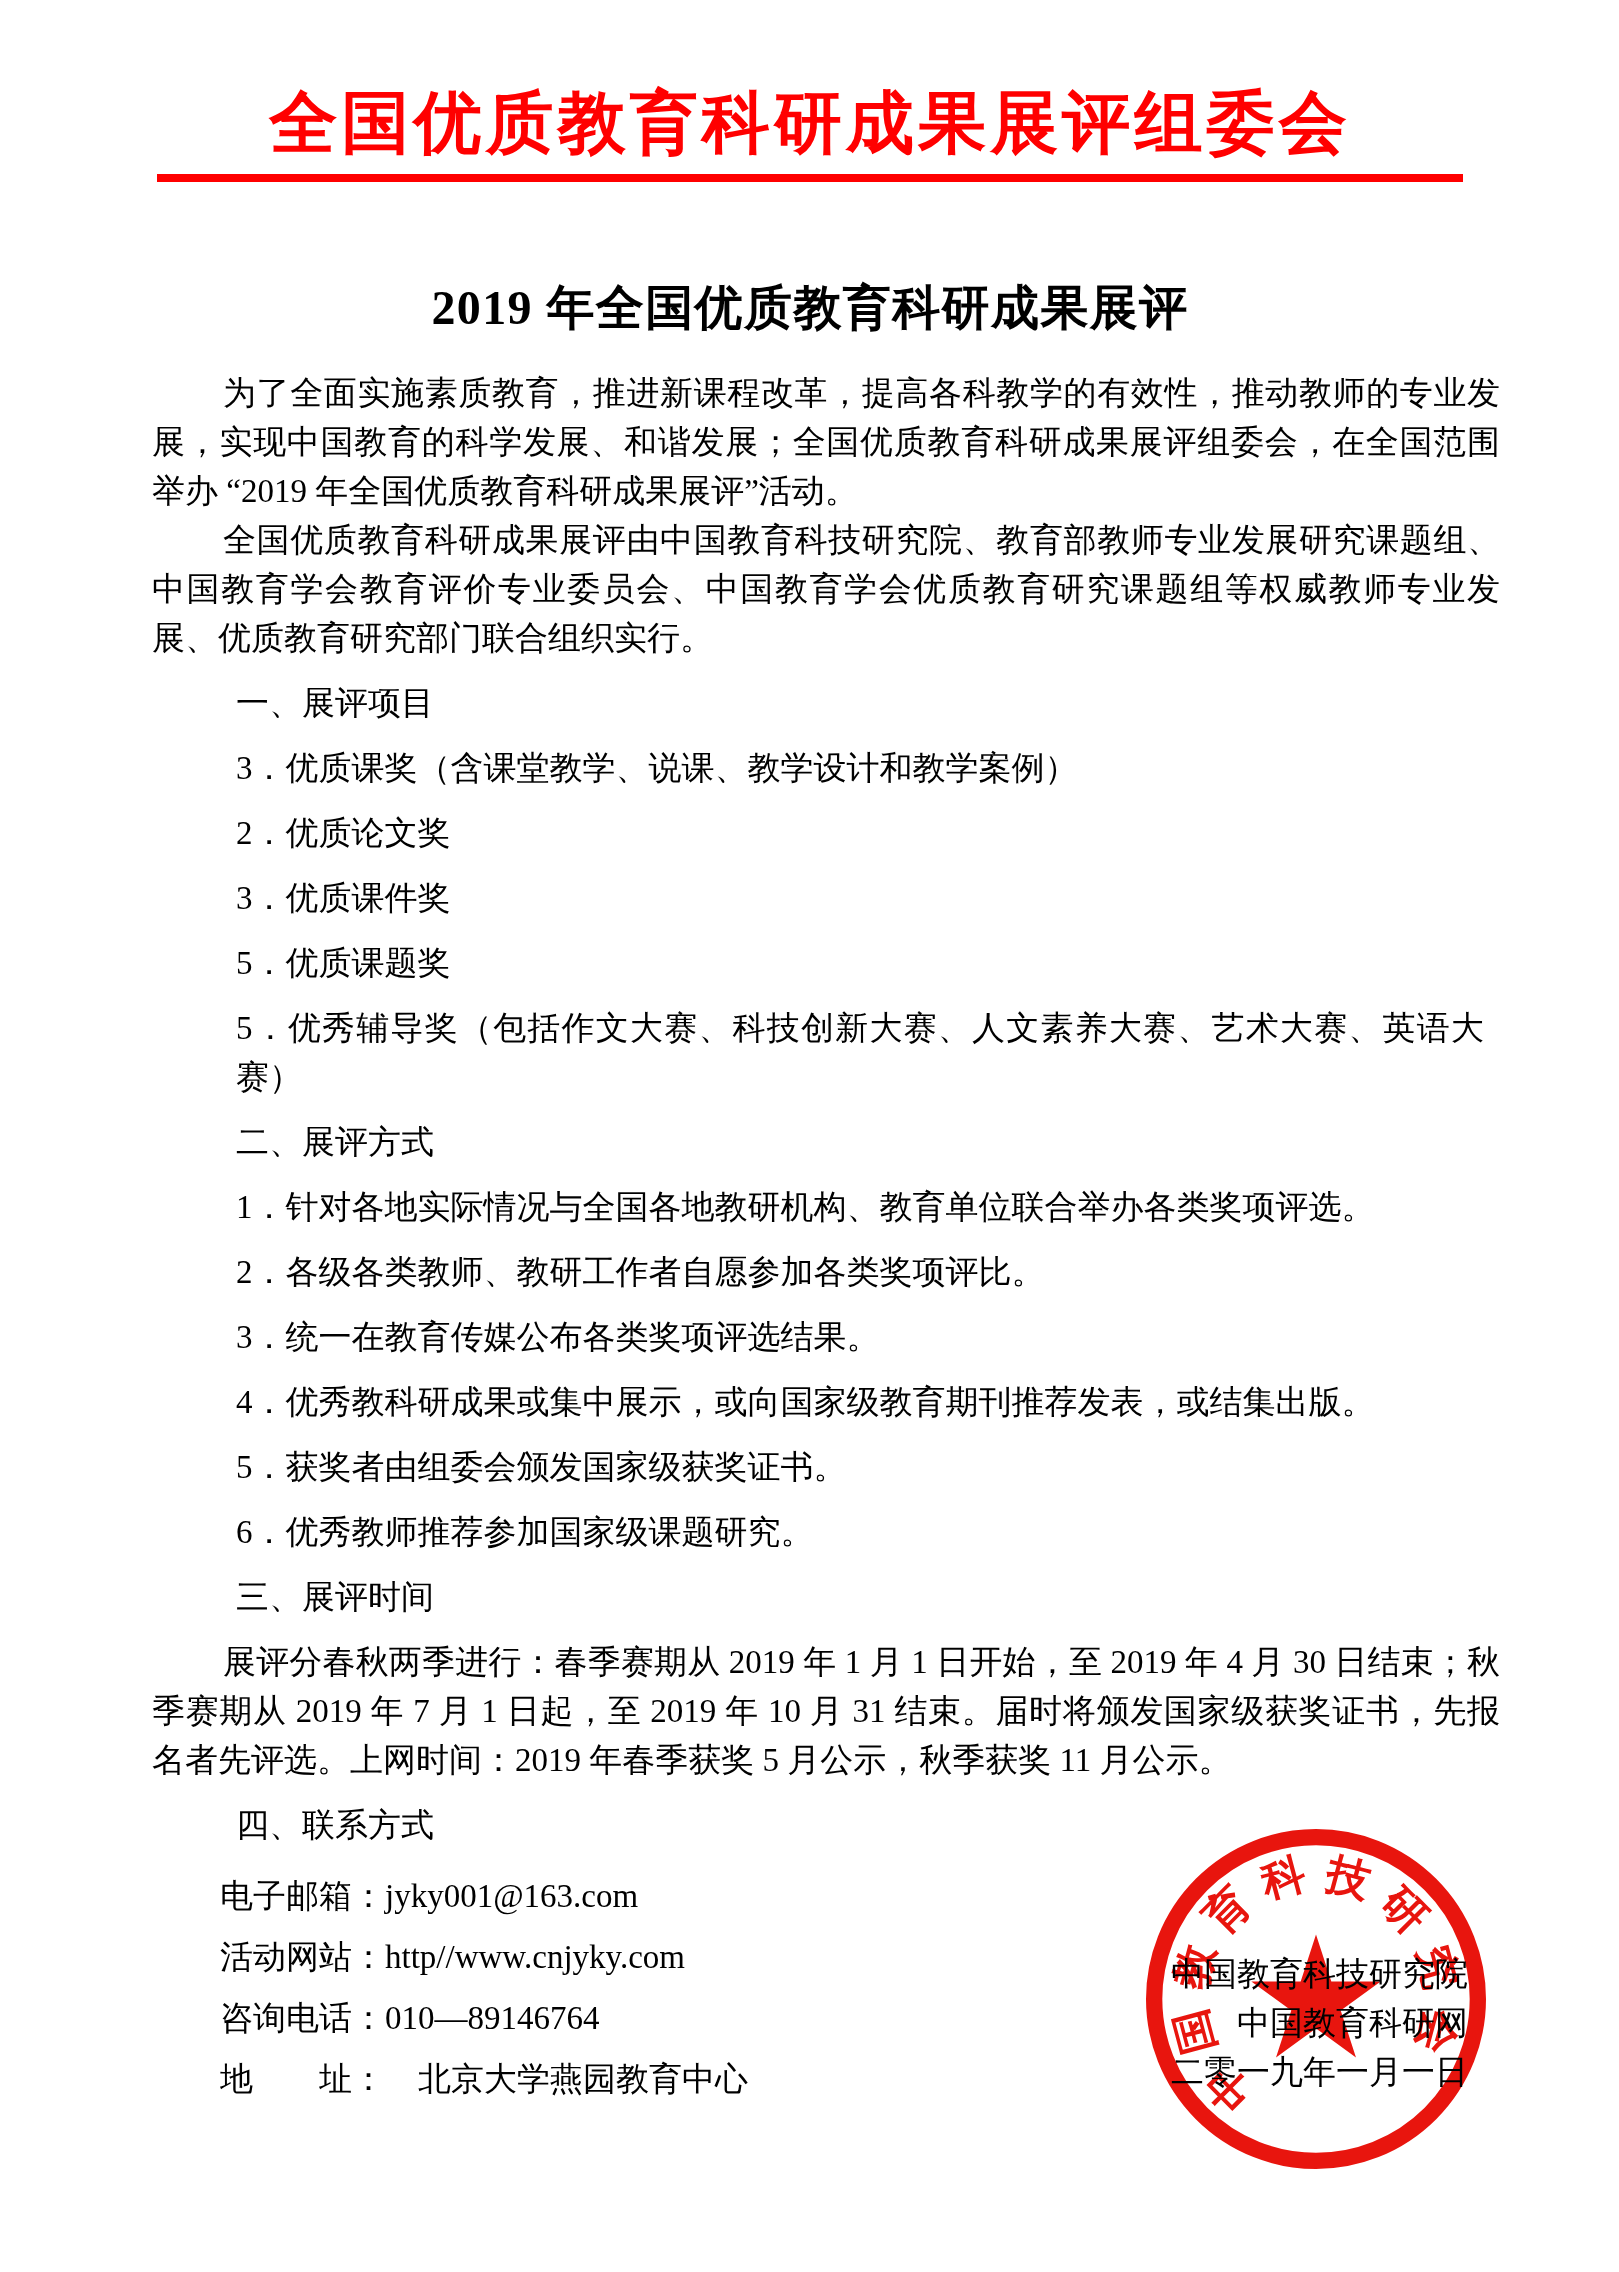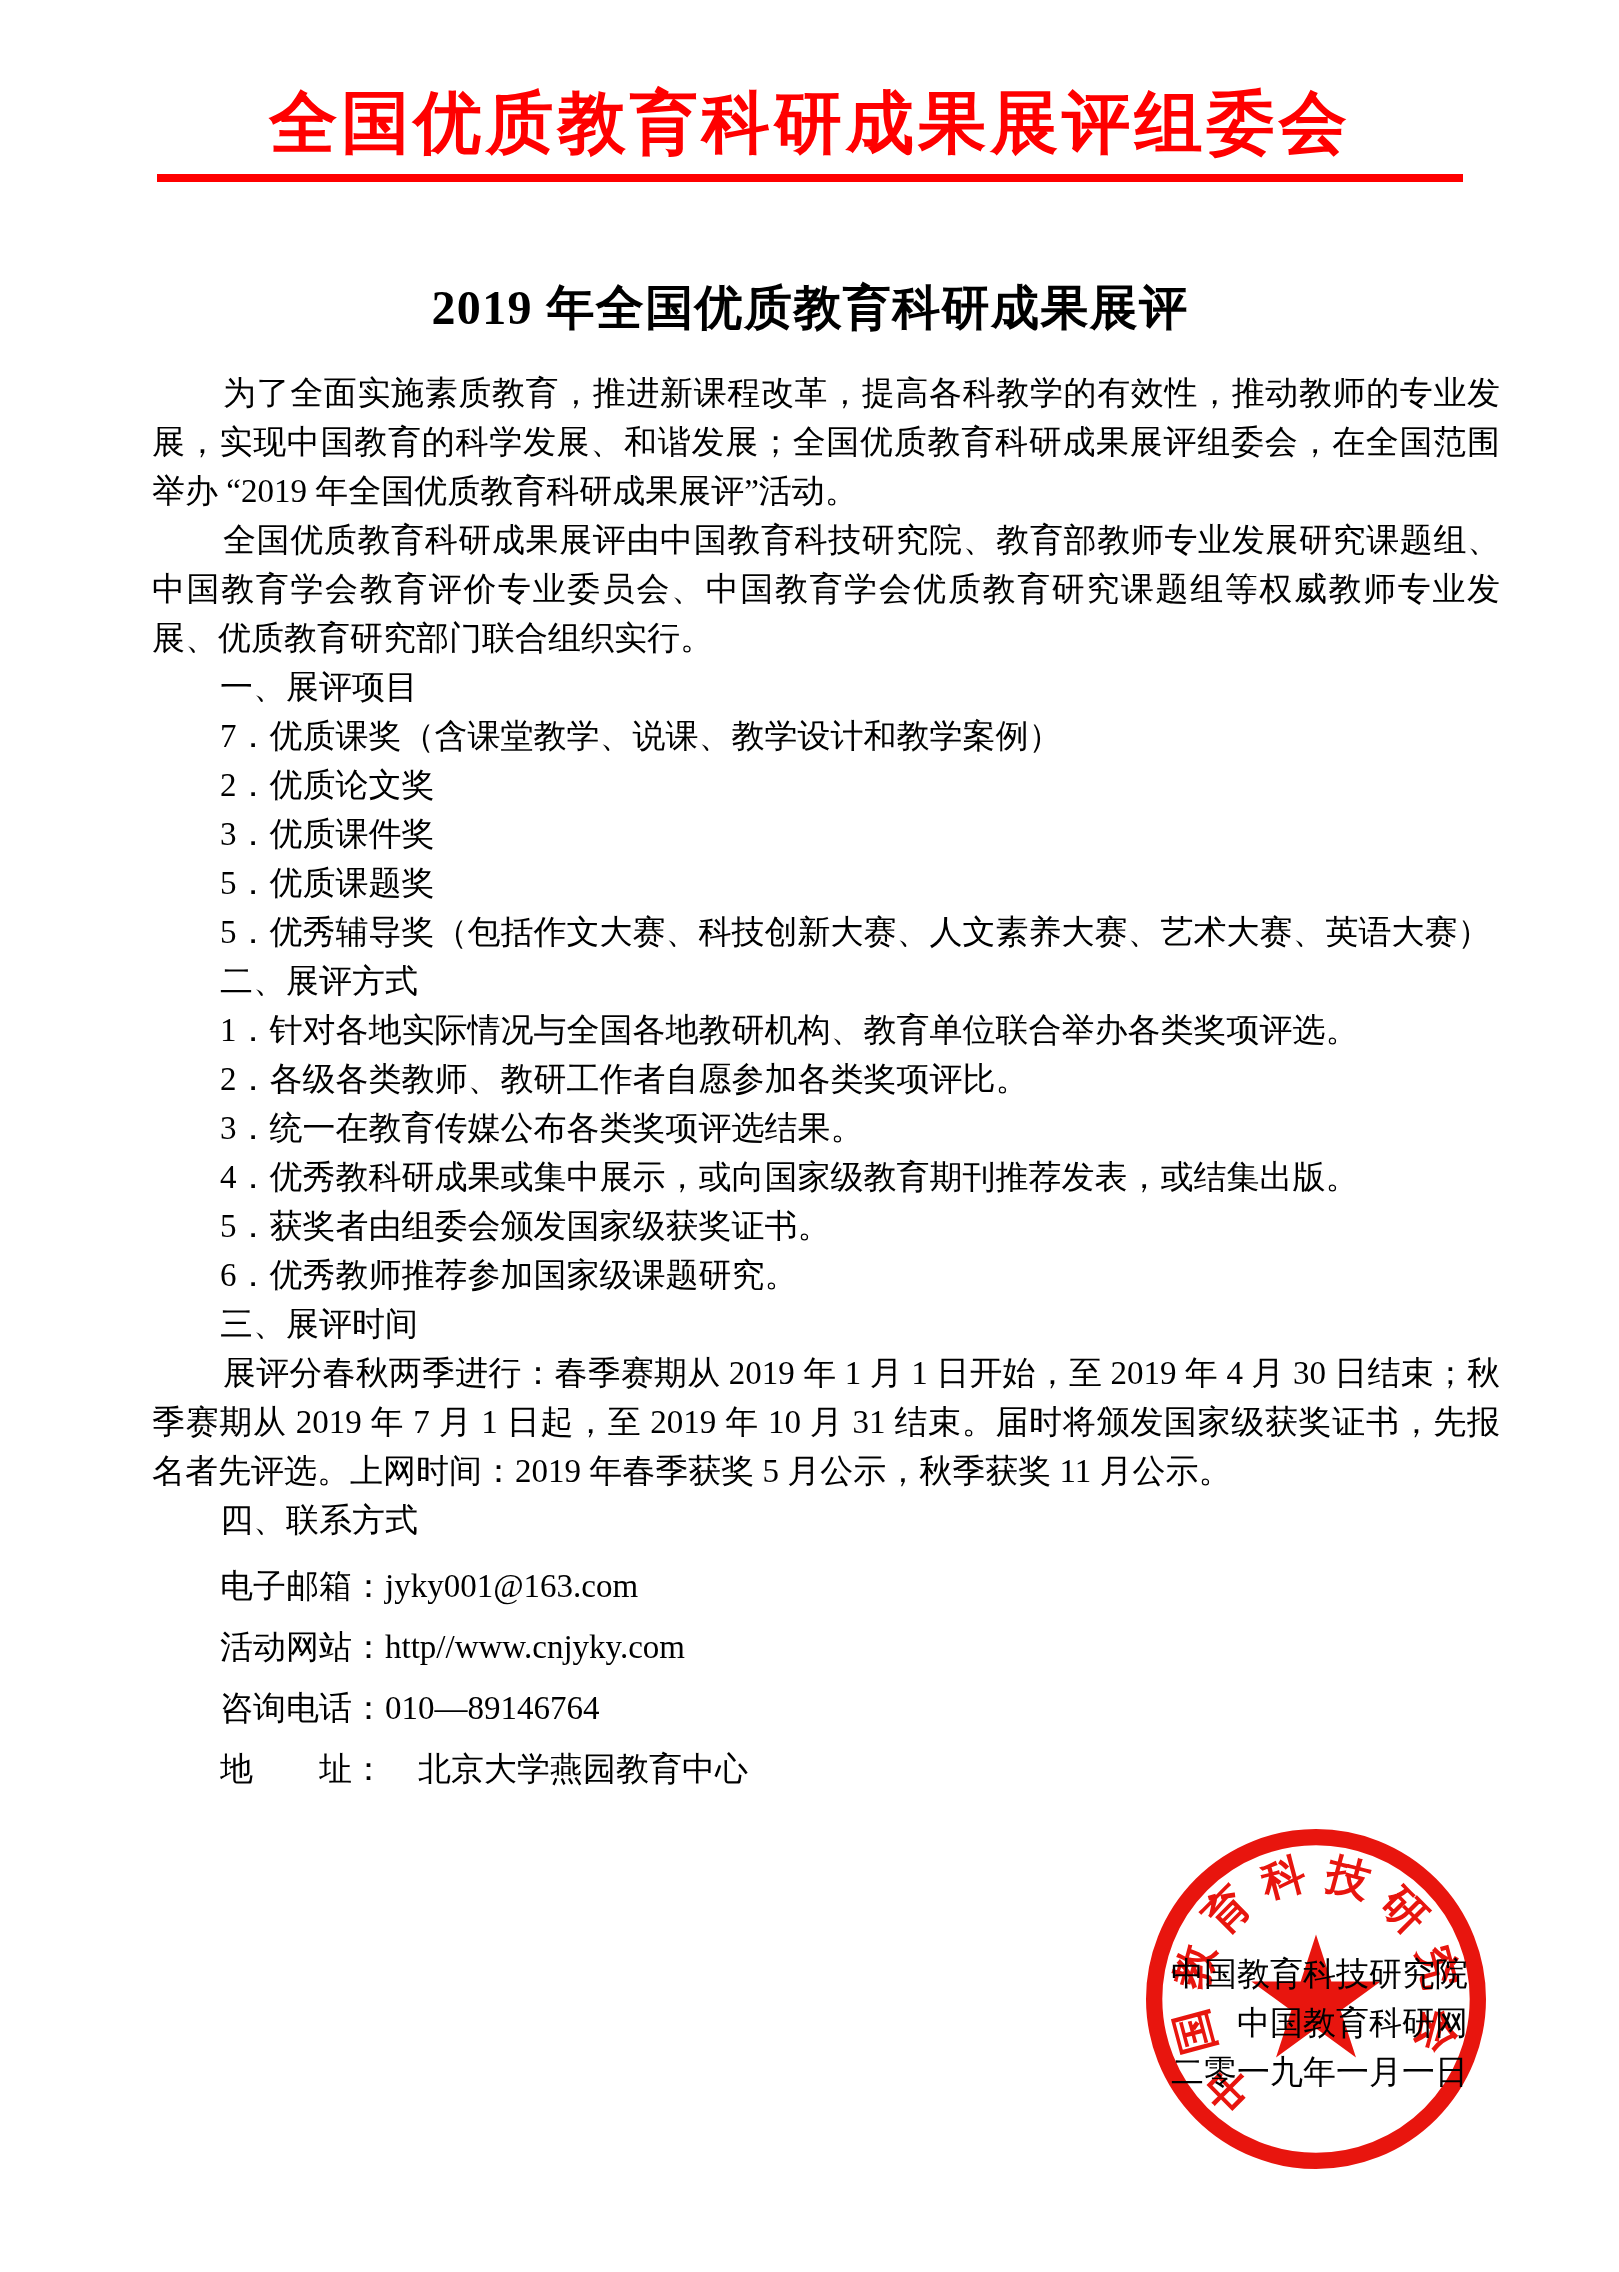--- a/index.html
+++ b/index.html
@@ -21,21 +21,21 @@
   }
   .notice-heading{
     margin-top:20.4px;text-align:center;font-weight:bold;
     font-size:76px;line-height:85px;
   }
   .content{
     margin-top:37px;padding:0 120px 0 152px;
     font-size:33px;line-height:49px;text-align:justify;
   }
   .para{margin:0;text-indent:71px;}
-  .hang{margin:0;padding-left:68px;}
+  .hang{margin:16px;padding-left:68px;}
   .link{color:#0000ee;text-decoration:underline;}
   .contact-block{margin-top:11px;}
   .contact-row{padding-left:68px;line-height:61px;white-space:nowrap;}
   .signature{
     position:absolute;top:1950px;right:152px;z-index:2;
     text-align:right;font-size:33px;line-height:49px;white-space:nowrap;
   }
   .seal{
     position:absolute;left:1146px;top:1829px;width:340px;height:340px;z-index:1;
   }
@@ -53,21 +53,21 @@
   <div class="letterhead-title">全国优质教育科研成果展评组委会</div>
   <div class="letterhead-rule"></div>
 
   <div class="doc-title">2019 年全国优质教育科研成果展评</div>
 
   <div class="content">
     <p class="para">为了全面实施素质教育，推进新课程改革，提高各科教学的有效性，推动教师的专业发展，实现中国教育的科学发展、和谐发展；全国优质教育科研成果展评组委会，在全国范围举办 “2019 年全国优质教育科研成果展评”活动。</p>
     <p class="para">全国优质教育科研成果展评由中国教育科技研究院、教育部教师专业发展研究课题组、中国教育学会教育评价专业委员会、中国教育学会优质教育研究课题组等权威教师专业发展、优质教育研究部门联合组织实行。</p>
 
     <div class="hang">一、展评项目</div>
-    <div class="hang">7．优质课奖（含课堂教学、说课、教学设计和教学案例）</div>
+    <div class="hang">3．优质课奖（含课堂教学、说课、教学设计和教学案例）</div>
     <div class="hang">2．优质论文奖</div>
     <div class="hang">3．优质课件奖</div>
     <div class="hang">5．优质课题奖</div>
     <div class="hang">5．优秀辅导奖（包括作文大赛、科技创新大赛、人文素养大赛、艺术大赛、英语大赛）</div>
 
     <div class="hang">二、展评方式</div>
     <div class="hang">1．针对各地实际情况与全国各地教研机构、教育单位联合举办各类奖项评选。</div>
     <div class="hang">2．各级各类教师、教研工作者自愿参加各类奖项评比。</div>
     <div class="hang">3．统一在教育传媒公布各类奖项评选结果。</div>
     <div class="hang">4．优秀教科研成果或集中展示，或向国家级教育期刊推荐发表，或结集出版。</div>

